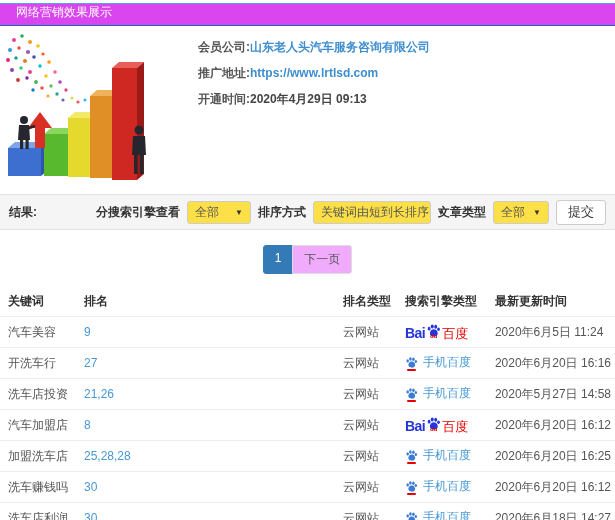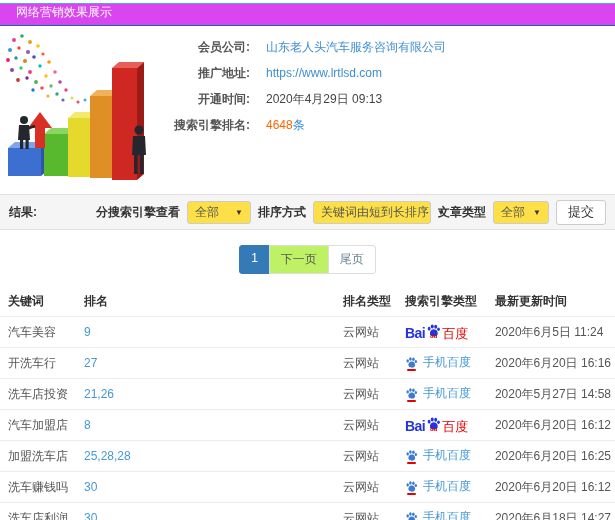--- a/index.html
+++ b/index.html
@@ -15,21 +15,21 @@
     border-top: 1px solid #55a6d6; border-bottom: 1px solid #0a6fae;
     display: flex; align-items: flex-start; padding-left: 16px;
     color: #fff; font-size: 12px;
   }
   
   .hero { position: relative; height: 168px; }
   .illustration { position: absolute; left: 0; top: 2px; }
   .info { position: absolute; left: 158px; top: 14px; }
   .info-row { display: flex; align-items: center; height: 14px; margin-bottom: 12px; }
   .info-label { width: 92px; text-align: right; font-weight: bold; color: #555; }
-  .info-value { margin-left: 16px; color: #444; }
+  .info-value { margin-left: 0; color: #444; font-weight: bold; }
   .link { color: #3e8ed0; }
   .count { color: #f60; }
   .unit { color: #3e8ed0; }
   
   .filter-bar {
     height: 36px; background: #f5f5f5;
     border-top: 1px solid #e3e3e3; border-bottom: 1px solid #e3e3e3;
     display: flex; align-items: center; padding: 0 9px; gap: 8px;
   }
   .result-label { font-weight: bold; color: #333; }
@@ -52,21 +52,21 @@
   
   .pagination { display: flex; justify-content: center; margin-top: 15px; }
   .page-item {
     padding: 5px 11px; font-size: 12px; border: 1px solid #ddd;
     background: #fff; color: #69808f; margin-left: -1px; text-decoration: none;
     cursor: pointer;
   }
   .page-item:first-child { border-radius: 3px 0 0 3px; margin-left: 0; }
   .page-item:last-child  { border-radius: 0 3px 3px 0; }
   .page-item.active { background: #337ab7; border-color: #337ab7; color: #fff; }
-  .page-item.shaded { background: #bef264; color: #555; }
+  .page-item.shaded { background: #f0abfc; color: #555; }
   
   table { width: 100%; border-collapse: collapse; margin-top: 13px; font-size: 12px; }
   th { text-align: left; font-weight: bold; color: #333; padding: 6px 4px; white-space: nowrap; }
   td { padding: 6px 4px; border-top: 1px solid #ededed; color: #555; white-space: nowrap; }
   th:first-child, td:first-child { padding-left: 8px; }
   td.rank { color: #4798d5; }
   td.updated { color: #555; }
   
   .engine-cell { vertical-align: middle; }
   .bd-logo { display: inline-flex; align-items: flex-end; line-height: 1; }
@@ -181,26 +181,20 @@
       <span class="info-value link">山东老人头汽车服务咨询有限公司</span>
     </div>
     <div class="info-row">
       <span class="info-label">推广地址:</span>
       <span class="info-value link">https://www.lrtlsd.com</span>
     </div>
     <div class="info-row">
       <span class="info-label">开通时间:</span>
       <span class="info-value">2020年4月29日 09:13</span>
     </div>
-    <div class="info-row">
-      <span class="info-label">搜索引擎排名:</span>
-      <span class="info-value">
-        <span class="count">4648</span><span class="unit">条</span>
-      </span>
-    </div>
   </div>
 </div>
 
 <div class="filter-bar">
   <span class="result-label">结果:</span>
   <div class="filter-controls">
     <span class="f-label">分搜索引擎查看</span>
     <div class="select sel-engine">
       <span>全部</span>
       <span class="caret">▼</span>
@@ -215,21 +209,20 @@
       <span>全部</span>
       <span class="caret">▼</span>
     </div>
     <button class="submit-btn">提交</button>
   </div>
 </div>
 
 <div class="pagination">
   <a class="page-item active">1</a>
   <a class="page-item shaded">下一页</a>
-  <a class="page-item">尾页</a>
 </div>
 
 <table>
   <colgroup>
       <col style="width:80px">
       <col style="width:260px">
       <col style="width:62px">
       <col style="width:90px">
       <col>
     </colgroup>

